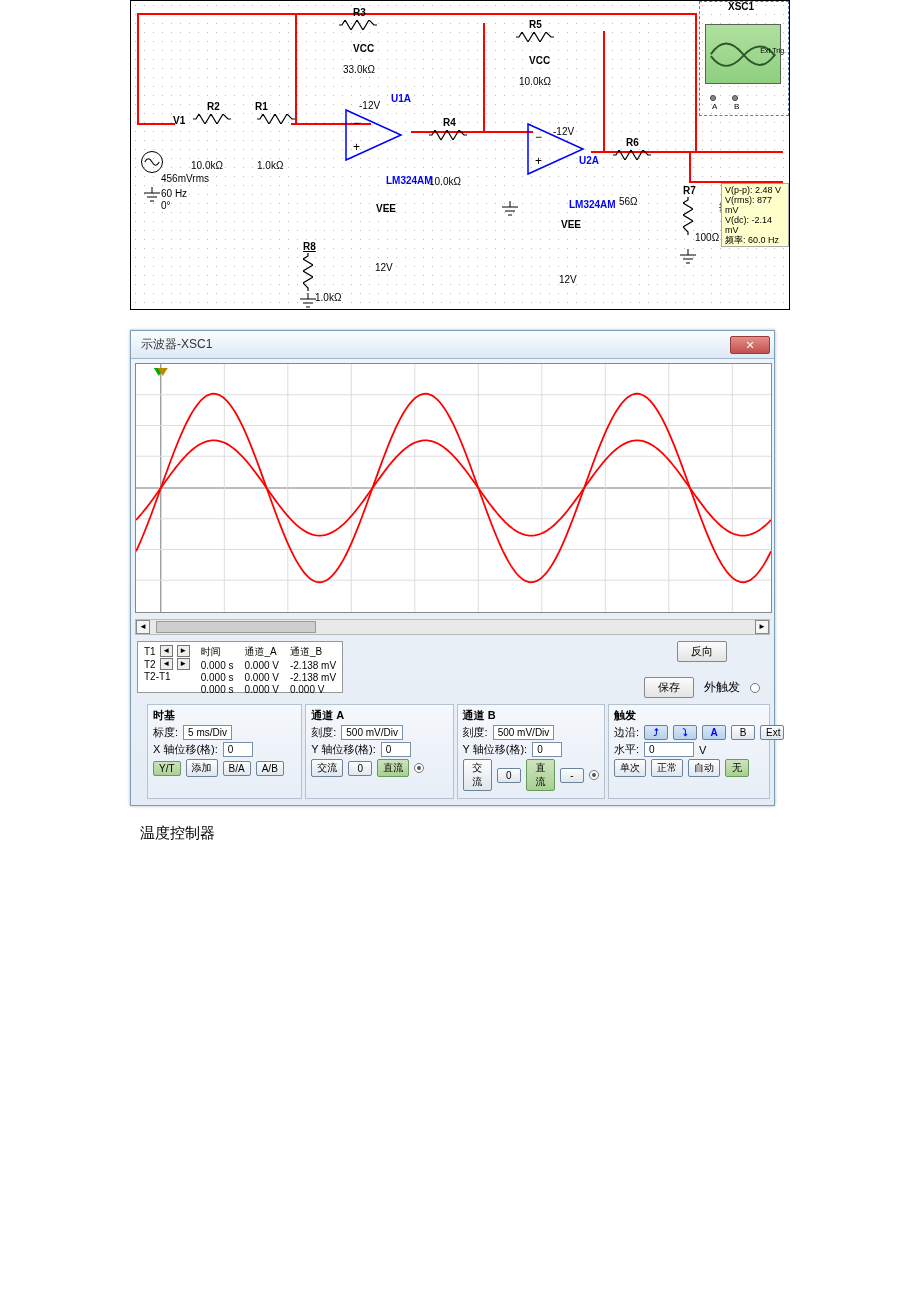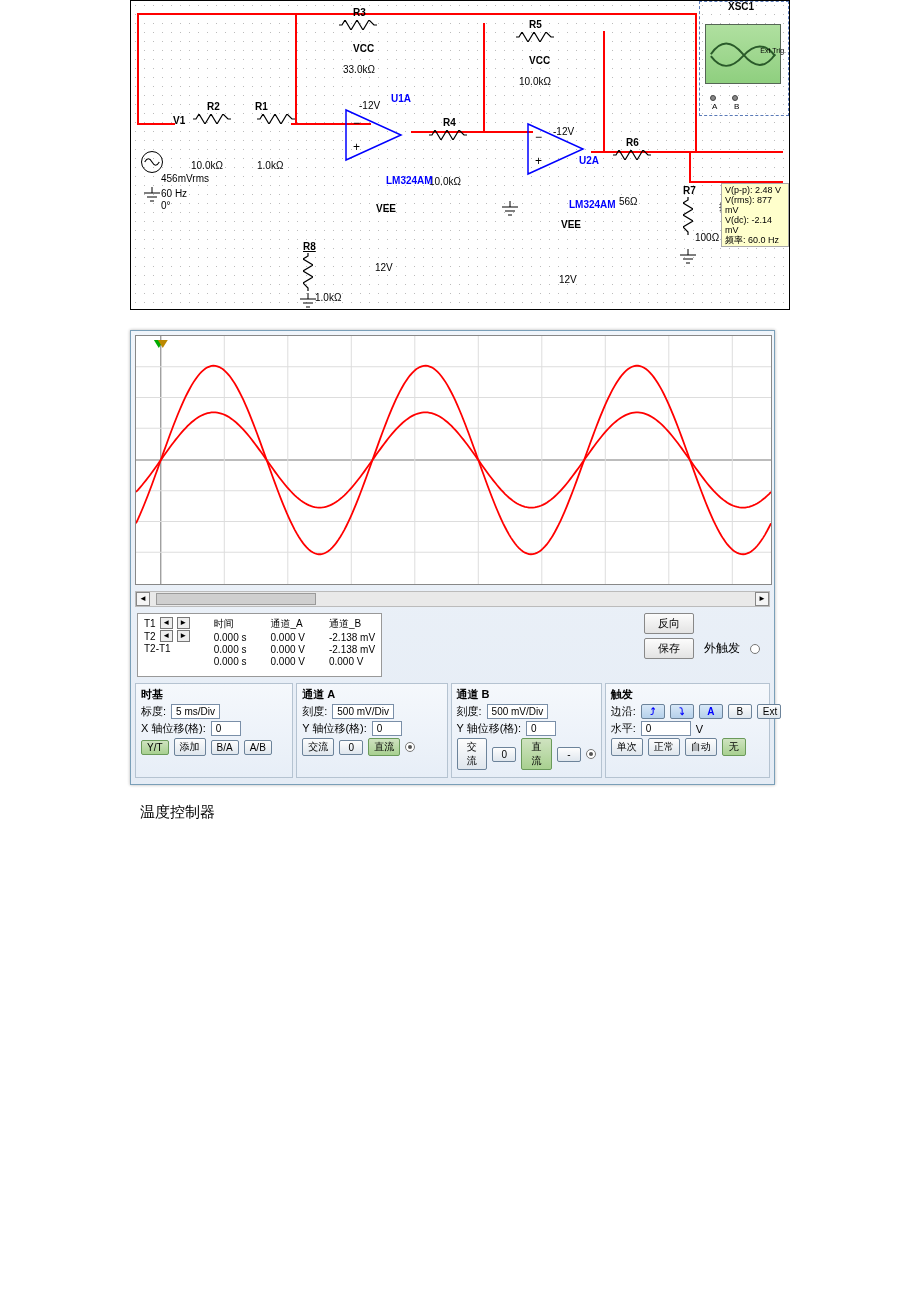--- a/index.html
+++ b/index.html
@@ -49,29 +49,29 @@
 .osc-close { width:40px; height:18px; background: linear-gradient(#e68f8a,#c0504d); color:#fff; text-align:center; border-radius:2px; font-size:11px; line-height:16px; border:1px solid #963d3a;}
 .osc-screen-wrap { padding:4px; }
 .osc-screen { width:637px; height:250px; background:#fff; border:1px solid #888; position:relative; }
 .osc-screen svg { width:100%; height:100%; }
 
 .osc-scroll { margin:2px 4px; height:16px; background:#e9e9e9; border:1px solid #bbb; display:flex; align-items:center; }
 .osc-scroll .arrow { width:14px; height:14px; border:1px solid #888; background:#f5f5f5; font-size:8px; text-align:center; line-height:12px;}
 .osc-scroll .thumb { width:160px; height:12px; background:#cfcfcf; border:1px solid #9a9a9a; }
 
 .osc-readout { display:flex; padding:4px 6px; gap:4px; align-items:flex-start; }
-.osc-readout .cursor-box { border:1px solid #999; background:#fff; padding:3px 6px; font-size:10px; display:flex; gap:24px; height:64px;}
+.osc-readout .cursor-box { border:1px solid #999; background:#fff; padding:3px 6px; font-size:10px; display:flex; gap:11px; height:52px;}
 .cursor-col { display:flex; flex-direction:column; gap:1px; }
 .cursor-col .row { display:flex; gap:4px; align-items:center; }
 .step-btn { width:13px; height:12px; border:1px solid #777; background:#eee; font-size:8px; line-height:10px; text-align:center; }
 
-.btns-col { display:flex; flex-direction:column; gap:4px; margin-left:auto; padding-right:8px; align-items:flex-start;}
+.btns-col { display:flex; flex-direction:column; gap:15px; margin-left:auto; padding-right:8px; align-items:center;}
 .win-btn { min-width:50px; padding:2px 12px; border:1px solid #888; background:linear-gradient(#fcfcfc,#e3e3e3); font-size:11px; border-radius:2px; }
 
-.osc-controls { display:flex; padding:2px 4px 6px 4px; gap:3px; }
+.osc-controls { display:flex; padding:2px 4px 6px 16px; gap:3px; }
 .ctrl-panel { border:1px solid #b5c3d1; background:linear-gradient(#f5f8fc,#e7eef7); padding:3px 5px 5px 5px; font-size:11px; flex:1; min-width:0;}
 .ctrl-title { font-weight:bold; margin-bottom:2px; font-size:11px;}
 .ctrl-row { display:flex; align-items:center; gap:5px; margin:2px 0; }
 .ctrl-row label { white-space:nowrap; }
 .inp { border:1px solid #7a8fa8; background:#fff; padding:1px 4px; font-size:10px; min-width:48px; }
 .sm-btn { border:1px solid #6c839a; background:linear-gradient(#fdfdfd,#dfe6ed); padding:1px 5px; font-size:10px; border-radius:2px; min-width:24px; }
 .sm-btn.on { background:linear-gradient(#cfe3c0,#a8d090); border-color:#6a9a5a; }
 .sm-btn.blue { background:linear-gradient(#d8e8f8,#b5d0ea); }
 .radio-dot { width:10px; height:10px; border:1px solid #777; border-radius:50%; background:#fff; display:inline-block; }
 .radio-dot.sel::after { content:''; display:block; width:4px; height:4px; background:#555; border-radius:50%; margin:2px; }
@@ -229,20 +229,24 @@
 
   <div class="probe-box" style="left:590px; top:182px;">
     <div>V(p-p): 2.48 V</div>
     <div>V(rms): 877 mV</div>
     <div>V(dc): -2.14 mV</div>
     <div>频率: 60.0 Hz</div>
   </div>
 </div>
 
 <div class="osc-window">
+  <div class="osc-titlebar">
+    <span class="osc-title">示波器-XSC1</span>
+    <div class="osc-close">✕</div>
+  </div>
 
   <div class="osc-screen-wrap">
     <div class="osc-screen">
       <svg viewBox="0 0 640 250" preserveAspectRatio="none">
 
         <g stroke="#ddd" stroke-width="1">
           <line x1="0" y1="125" x2="640" y2="125" stroke="#777"></line>
           <line x1="25" y1="0" x2="25" y2="250" stroke="#777"></line>
 
           <line x1="89" y1="0" x2="89" y2="250"></line>

